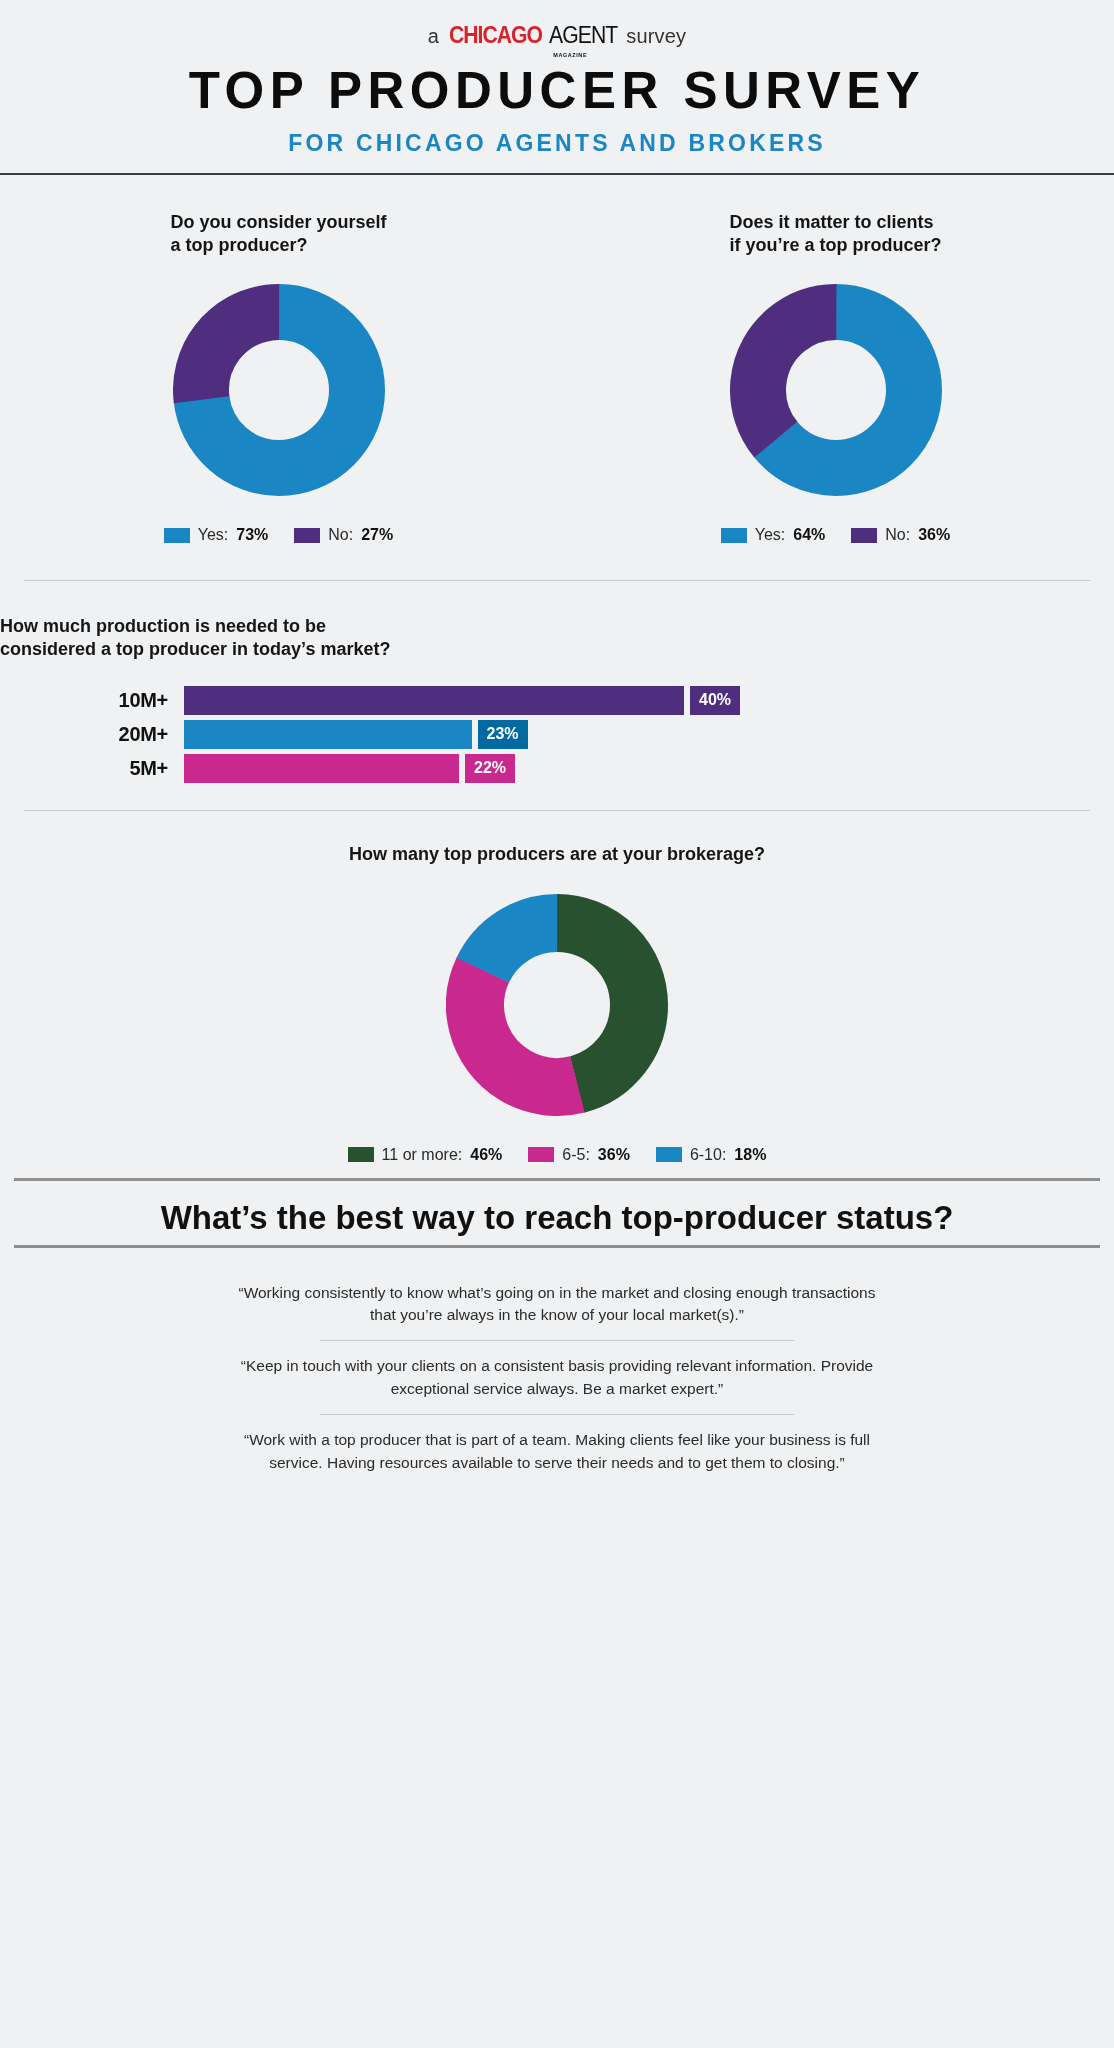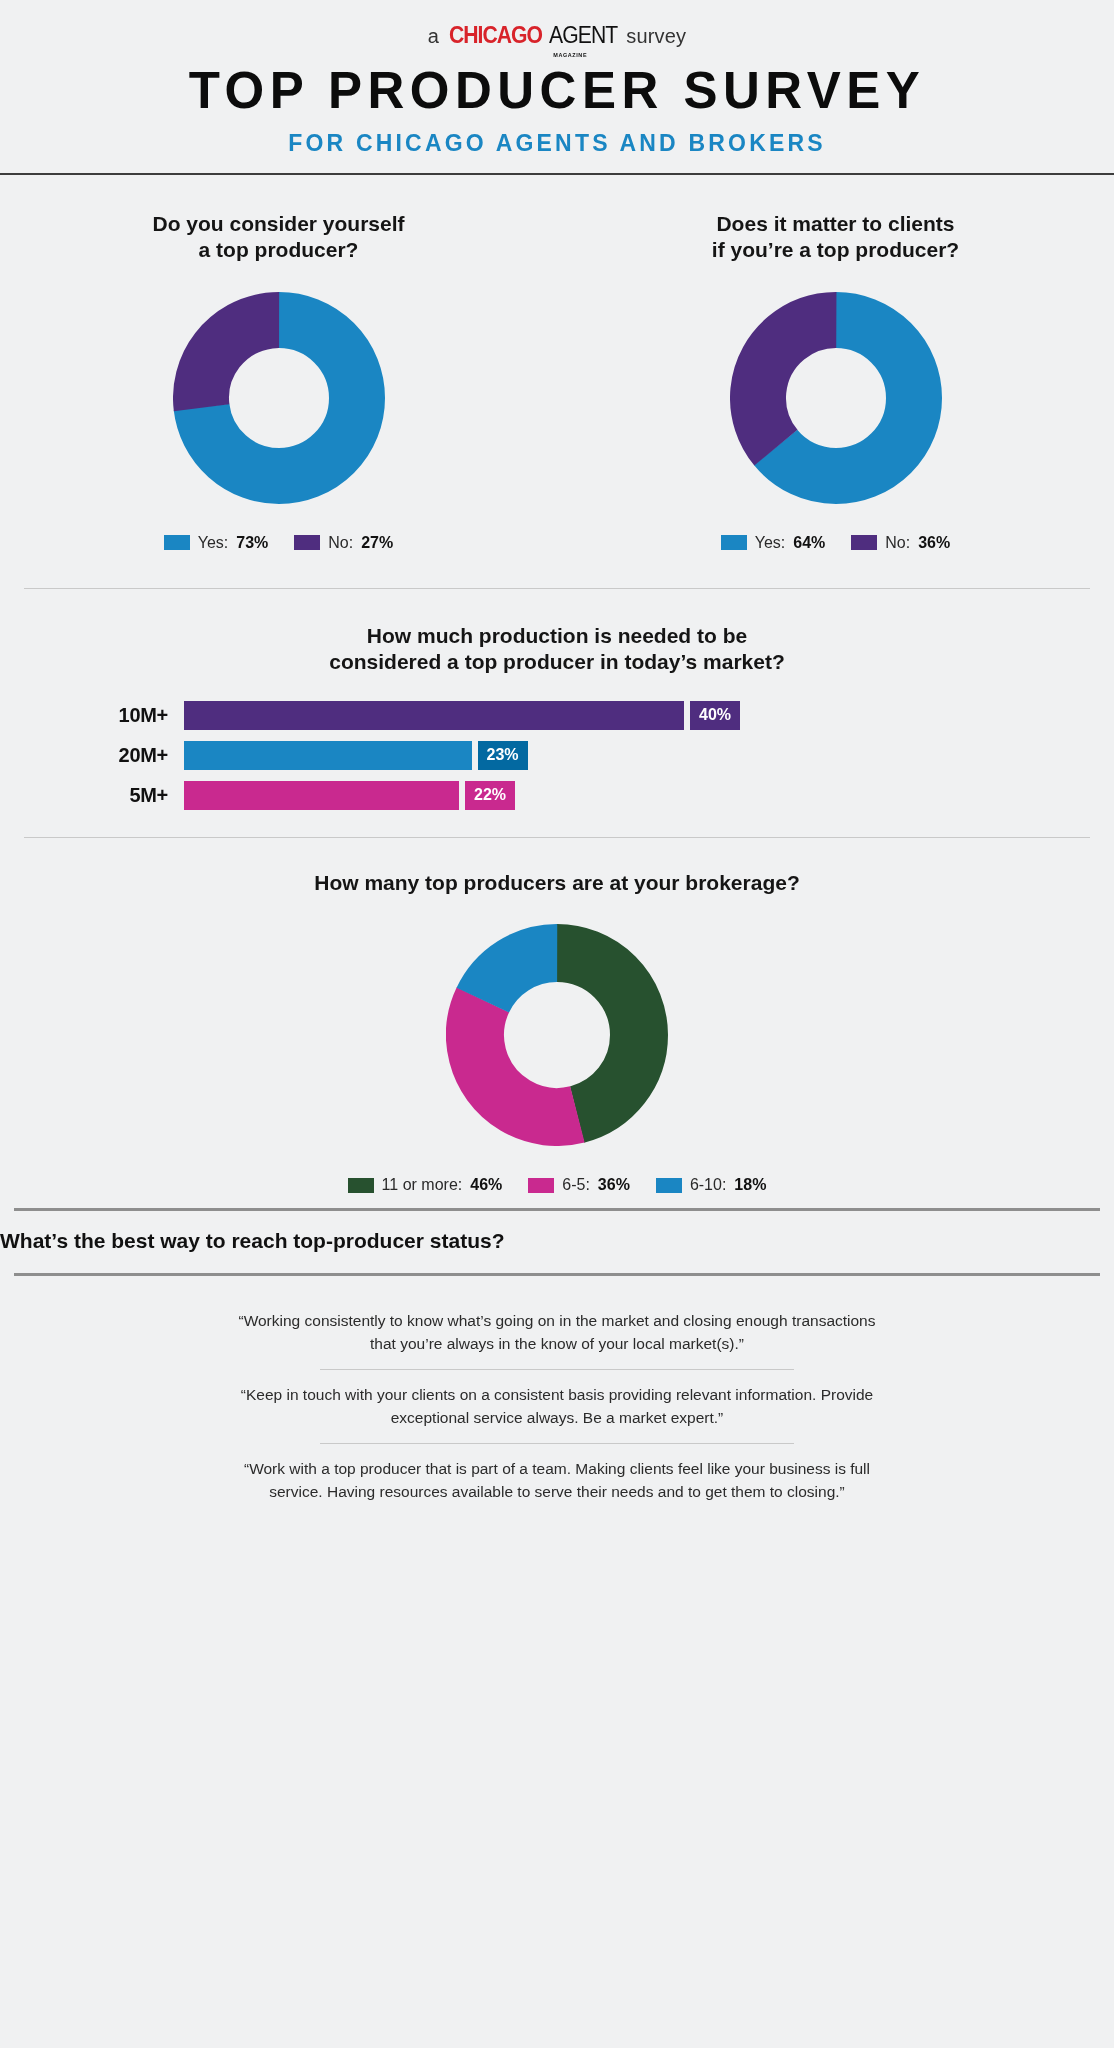--- a/index.html
+++ b/index.html
@@ -74,22 +74,22 @@
   }
   .header-rule {
     margin-top: 16px;
     height: 2px;
     background: #3d3d3d;
     width: 100%;
   }
 
   
   .q-title {
-    text-align: center;
-    font-size: 21px;
+    text-align: left;
+    font-size: 18px;
     font-weight: 700;
     line-height: 1.25;
     color: #151515;
   }
   .divider {
     height: 1px;
     background: #c9c9c9;
     margin: 0 24px;
   }
 
@@ -105,21 +105,21 @@
     font-size: 16px;
     color: #2a2a2a;
   }
   .legend-item { display: flex; align-items: center; gap: 8px; }
   .swatch { width: 26px; height: 15px; display: inline-block; }
   .legend-item b { font-weight: 700; color: #111; }
 
   
   .bars-section { padding-top: 34px; }
   .bars { margin: 26px 0 0 0; padding: 0 24px; }
-  .bar-row { display: flex; align-items: center; height: 28px; margin-bottom: 12px; }
+  .bar-row { display: flex; align-items: center; height: 28px; margin-bottom: 6px; }
   .bar-label {
     width: 160px;
     text-align: right;
     padding-right: 16px;
     font-size: 20px;
     font-weight: 700;
     color: #111;
     letter-spacing: -.3px;
   }
   .bar-track { position: relative; flex: 1; height: 29px; display: flex; align-items: center; }
@@ -132,24 +132,24 @@
     align-items: center;
     color: #fff;
     font-size: 16px;
     font-weight: 700;
   }
 
   
   .quotes-section { margin-top: 14px; }
   .rule-thick { height: 3px; background: #8e8e8e; margin: 0 14px; }
   .quotes-title {
-    text-align: left;
-    font-size: 21px;
-    font-weight: 700;
-    padding: 18px 0 20px;
+    text-align: center;
+    font-size: 33px;
+    font-weight: 700;
+    padding: 18px 0 8px;
     color: #111;
   }
   .quote-list { padding: 20px 0 0; }
   .quote {
     text-align: center;
     font-size: 15.5px;
     line-height: 1.45;
     color: #2b2b2b;
     padding: 14px 230px;
   }

